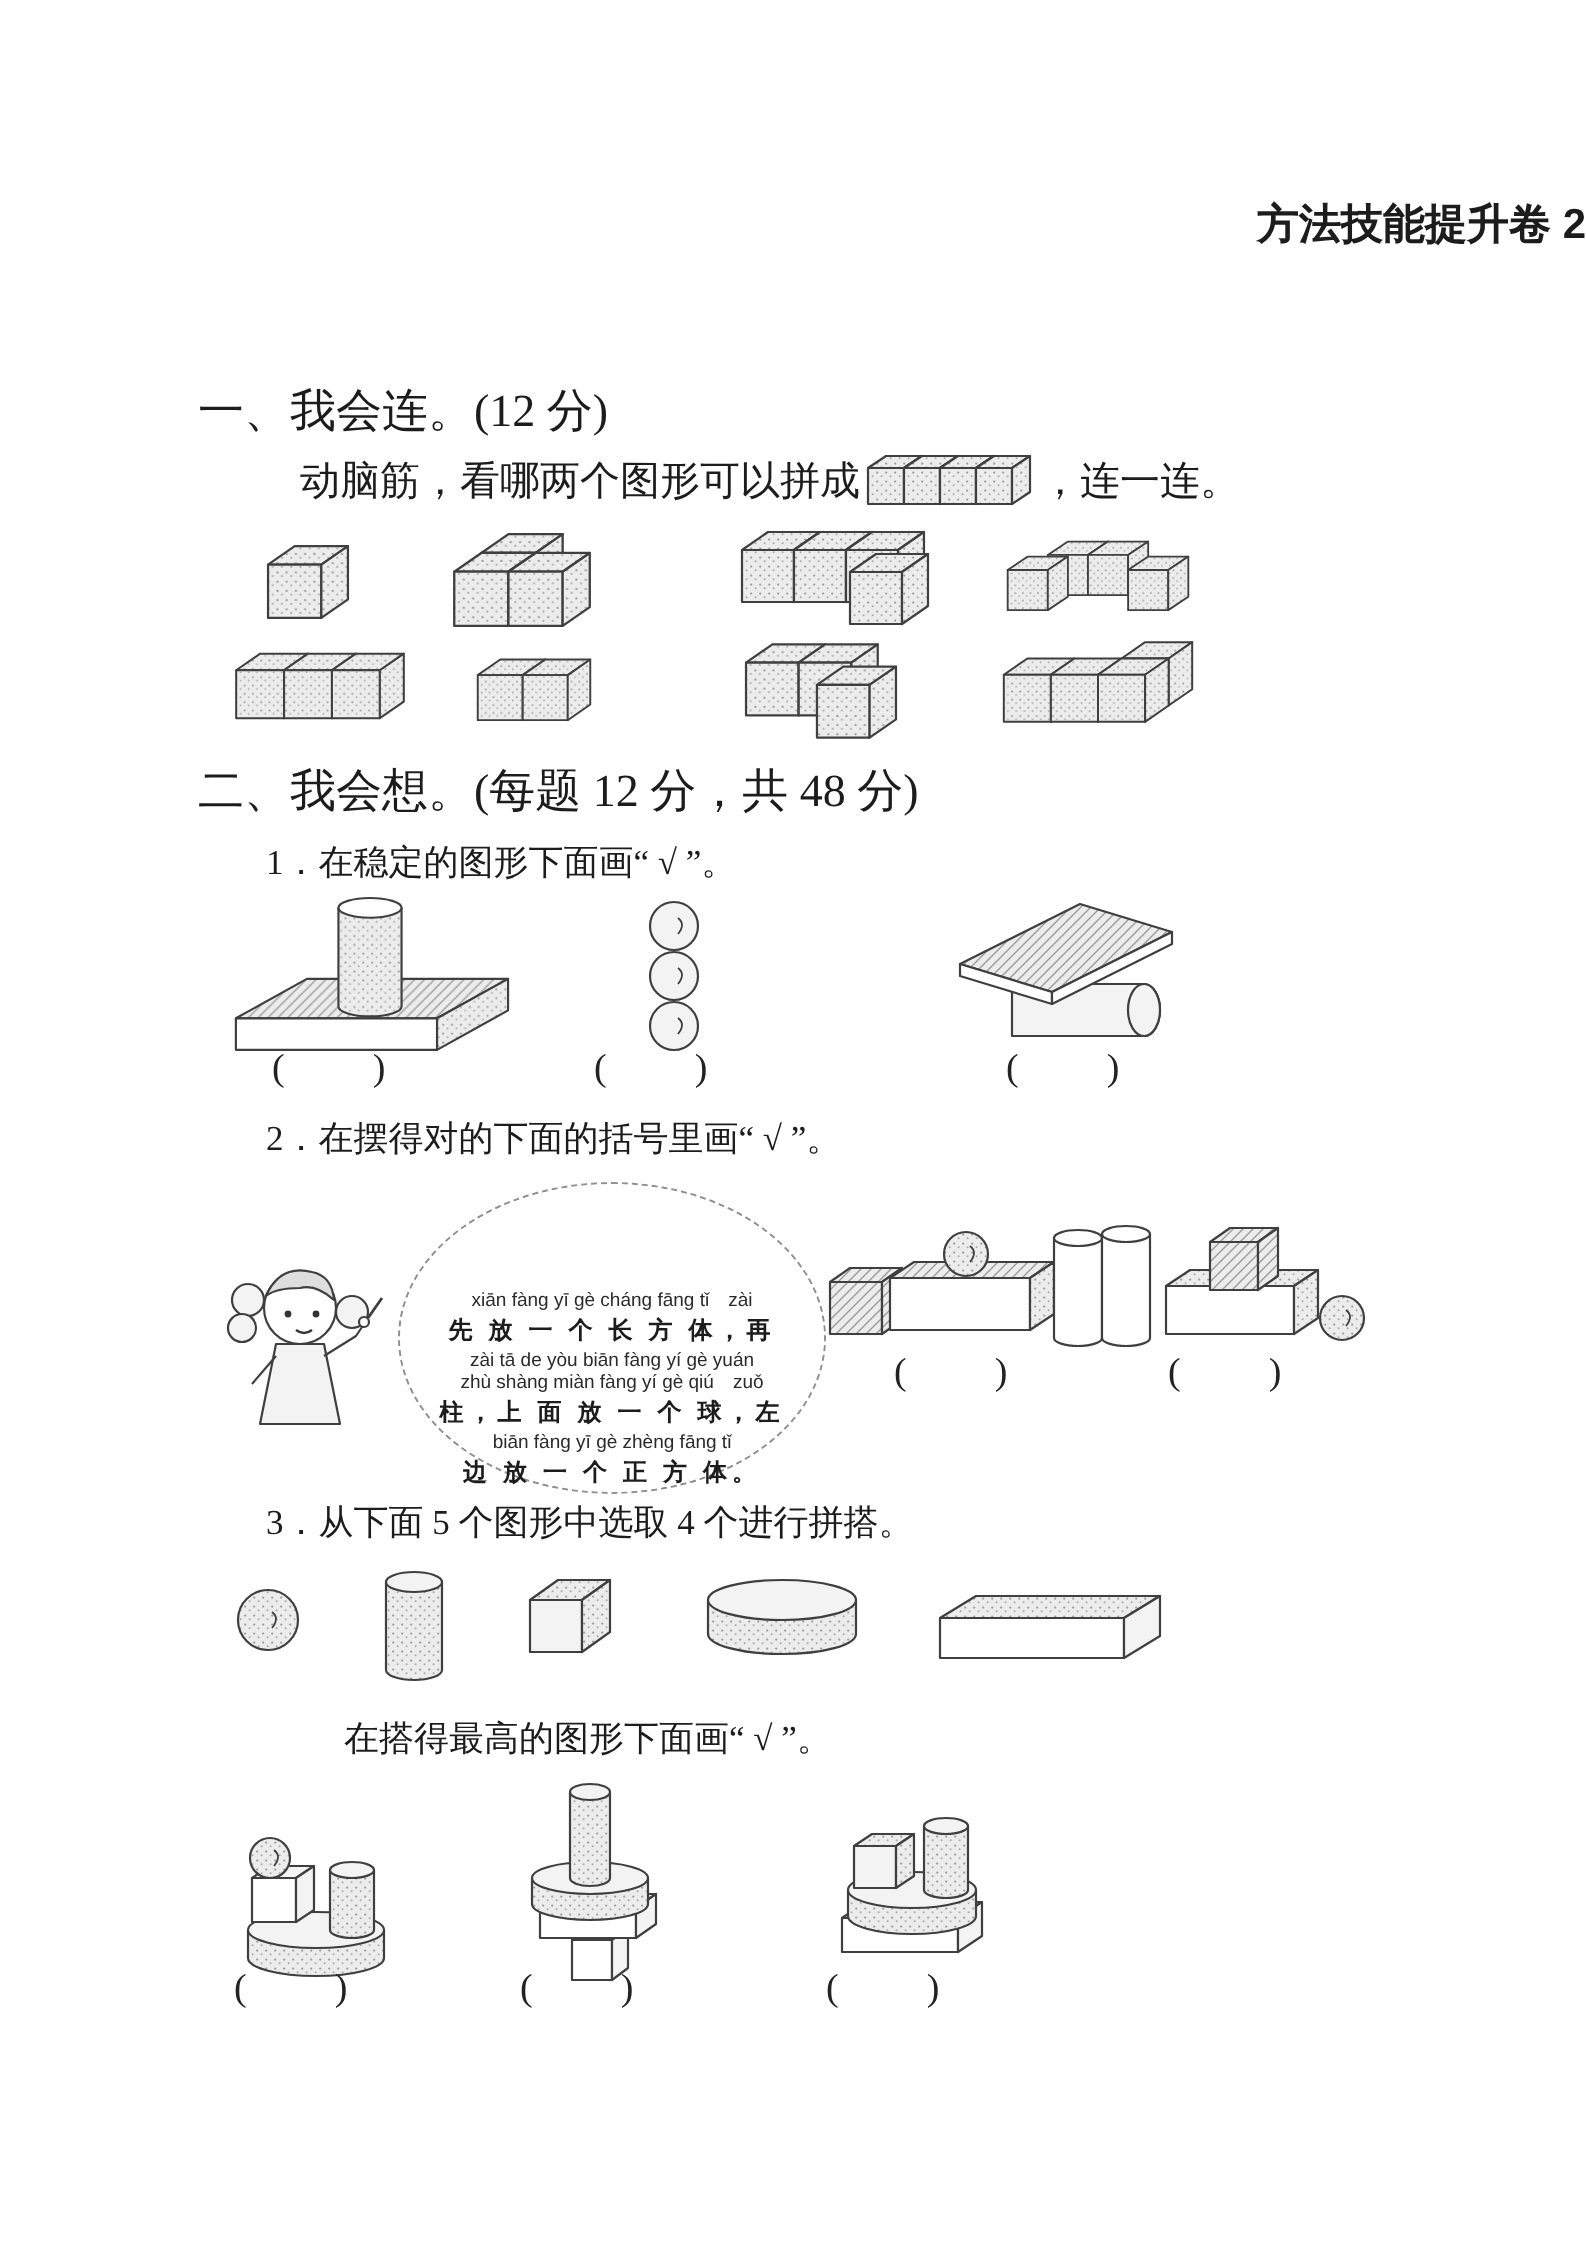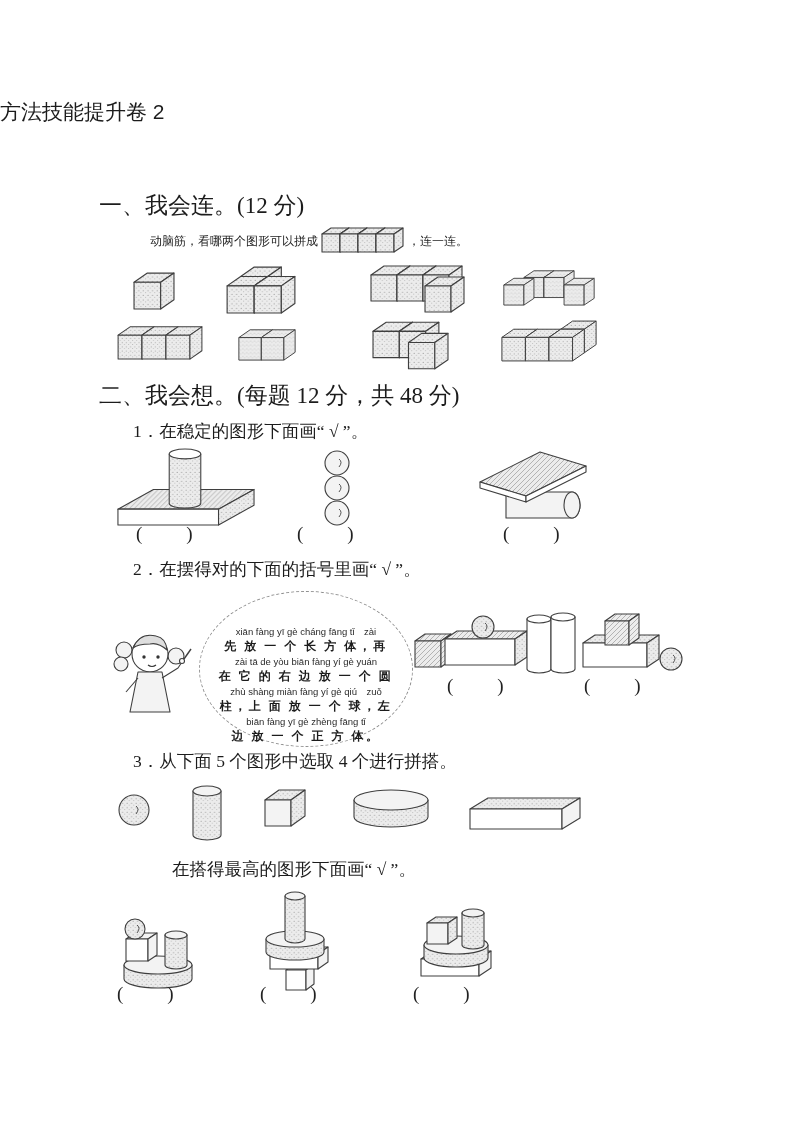--- a/index.html
+++ b/index.html
@@ -3,29 +3,29 @@
 <meta charset="utf-8">
 <style>
   html,body { margin:0; padding:0; background:#ffffff; }
   .page {
     position:relative; width:793px; height:1122px; background:#ffffff;
     font-family:"Liberation Serif","DejaVu Serif",serif; color:#1c1c1c;
     overflow:hidden;
   }
   .abs { position:absolute; }
   .title {
-    left:0; width:793px; text-align:left;
-    font-family:"Liberation Sans","DejaVu Sans",sans-serif; font-weight:normal;
+    left:0; width:793px; text-align:right;
+    font-family:"Liberation Sans","DejaVu Sans",sans-serif; font-weight:bold;
   }
   .h1 { font-size:21px; }
   .h2 { font-size:22px; }
   .sec  { font-size:23px; white-space:nowrap; }
   .qtxt { font-size:17.5px; white-space:nowrap; }
   .prompt { display:flex; align-items:flex-end; }
-  .prompt span { font-size:12px; line-height:26px; white-space:nowrap; }
+  .prompt span { font-size:20px; line-height:26px; white-space:nowrap; }
   .prompt svg { margin:0 3px; }
   .blank { font-size:19px; letter-spacing:2px; color:#222; white-space:nowrap; }
   .bubble {
     border:1.6px dashed #8f8f8f; border-radius:50%; background:#fff;
     display:flex; flex-direction:column; justify-content:flex-end; align-items:center;
     text-align:center; box-sizing:border-box;
   }
   .bubble-tail { border:1.4px dashed #9a9a9a; border-radius:50%; background:#fff; }
   .py {
     font-family:"Liberation Sans","DejaVu Sans",sans-serif;
@@ -211,21 +211,20 @@
       <circle cx="74" cy="41" r="2.5" fill="#ffffff" stroke="#3f3f3f" stroke-width="1.1" stroke-linejoin="round"></circle>
       <path d="M 76 39 L 83 29" fill="none" stroke="#3f3f3f" stroke-width="1.4"></path>
       <path d="M 30 58 L 18 72" fill="none" stroke="#3f3f3f" stroke-width="1.1" stroke-linejoin="round"></path>
     </svg>
 
   <div class="abs bubble-tail" style="left:203px; top:664px; width:14px; height:14px"></div>
   <div class="abs bubble" style="left:199px; top:591px; width:214px; height:156px">
     <div class="py">xiān fàng yī gè cháng fāng tǐ　zài</div>
     <div class="zh">先 放 一 个 长 方 体，再</div>
     <div class="py">zài tā de yòu biān fàng yí gè yuán</div>
-    <div class="zh">在 它 的 右 边 放 一 个 圆</div>
     <div class="py">zhù shàng miàn fàng yí gè qiú　zuǒ</div>
     <div class="zh">柱，上 面 放 一 个 球，左</div>
     <div class="py">biān fàng yī gè zhèng fāng tǐ</div>
     <div class="zh">边 放 一 个 正 方 体。</div>
   </div>
 
   <svg class="abs" style="left:413px; top:607px" viewBox="0 0 140 68" width="140" height="68" aria-label="cube-then-cuboid-with-ball-on-top-then-cylinder">
       <polygon points="2,34 12,27 38,27 28,34" fill="url(#hatch) #ececec" stroke="#3f3f3f" stroke-width="1.1" stroke-linejoin="round"></polygon>
       <rect x="2" y="34" width="26" height="26" fill="url(#hatch) #ececec" stroke="#3f3f3f" stroke-width="1.1" stroke-linejoin="round"></rect>
       <polygon points="28,34 38,27 38,53 28,60" fill="url(#hatch) #ececec" stroke="#3f3f3f" stroke-width="1.1" stroke-linejoin="round"></polygon>

